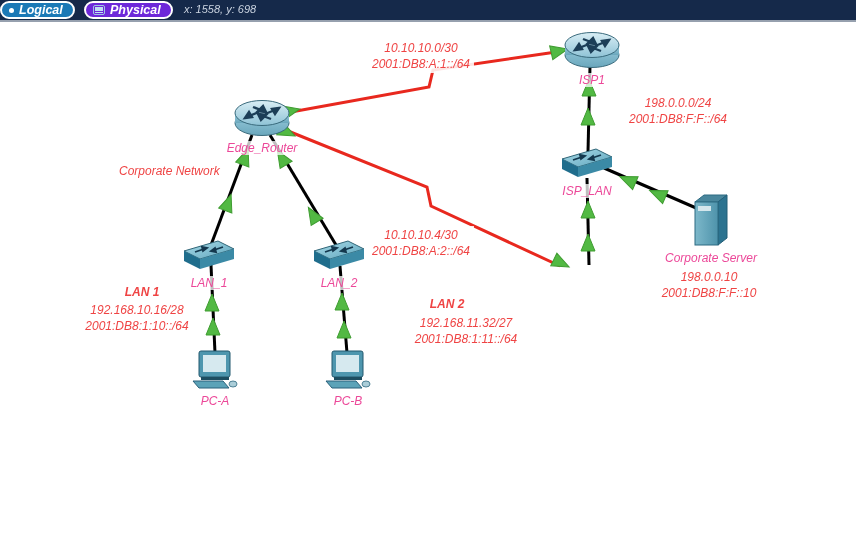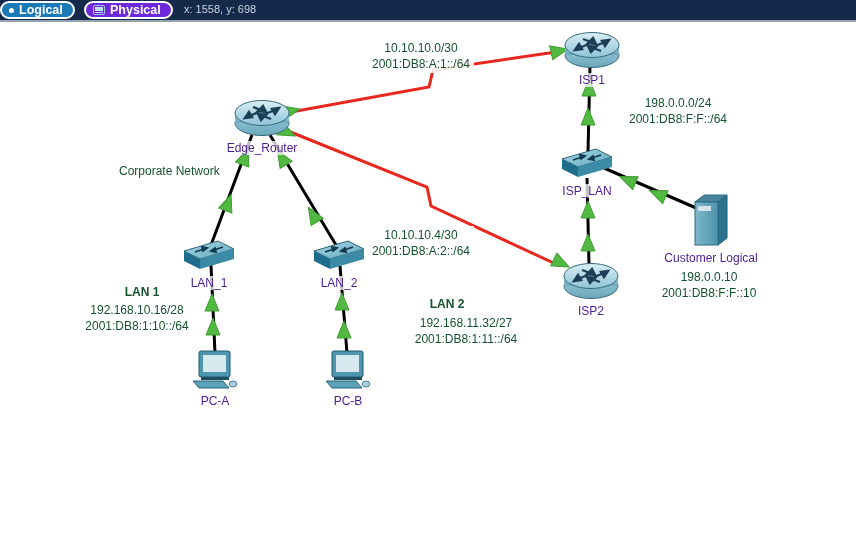--- a/index.html
+++ b/index.html
@@ -1,38 +1,38 @@
 <!DOCTYPE html>
 <html><head>
 <meta charset="utf-8">
 <style>
   html,body{margin:0;padding:0;background:#fff;}
   .stage{position:relative;width:856px;height:546px;background:#ffffff;overflow:hidden;
-         font-family:"Liberation Sans", sans-serif;}
+         font-family:"Liberation Sans", sans-serif;font-style:italic;}
 
   
   .topbar{position:absolute;left:0;top:0;width:856px;height:20px;background:#15294a;
           border-bottom:2px solid #96a0ae;z-index:30;}
   .tab{position:absolute;top:1px;height:18px;border:2px solid #ffffff;border-radius:10px;
        display:flex;align-items:center;gap:5px;padding:0 10px 0 7px;color:#ffffff;
        font-weight:bold;font-size:12.5px;box-sizing:border-box;cursor:pointer;}
   .tab-logical{left:0px;background:#1b79b6;}
   .tab-physical{left:84px;background:#6d28d9;}
   .dot{width:5px;height:5px;border-radius:50%;background:#ffffff;}
   .burger{width:12px;height:10px;display:flex;flex-direction:column;justify-content:space-between;
           border:1px solid #9cc6e2;border-radius:2px;padding:1px;box-sizing:border-box;}
   .burger span{display:block;height:1.5px;background:#bfe0f2;}
   .coords{position:absolute;left:184px;top:3px;color:#ccd5e2;font-size:11px;font-weight:normal;}
 
   
   .links{position:absolute;left:0;top:0;z-index:1;}
   .device{position:absolute;z-index:5;}
   .dev-label{position:absolute;left:50%;transform:translateX(-50%);white-space:nowrap;
-             font-size:12px;color:#4c1d95;background:rgba(255,255,255,.75);padding:0 1px;text-align:right;}
-  .note{position:absolute;z-index:4;text-align:center;font-size:12px;color:#14532d;
+             font-size:12px;color:#ec4899;background:rgba(255,255,255,.75);padding:0 1px;text-align:right;}
+  .note{position:absolute;z-index:4;text-align:center;font-size:12px;color:#ef4444;
         line-height:1.35;background:rgba(255,255,255,.88);padding:1px 4px;white-space:nowrap;}
   .note.centered{transform:translateX(-50%);}
   .note .bold{font-weight:bold;}
 </style>
 </head>
 <body>
 
 <div class="stage">
 
   <div class="topbar">
@@ -175,26 +175,20 @@
     <div class="dev-label">Edge_Router</div>
   </div>
 
   <div class="device" style="left:563px;top:31px;">
     <svg width="58" height="38" viewBox="0 0 58 38">
         <use href="#icon-router"></use>
       </svg>
     <div class="dev-label">ISP1</div>
   </div>
 
-  <div class="device" style="left:562px;top:262px;">
-    <svg width="58" height="38" viewBox="0 0 58 38">
-        <use href="#icon-router"></use>
-      </svg>
-    <div class="dev-label">ISP2</div>
-  </div>
 
   <div class="device" style="left:561px;top:146px;">
     <svg width="52" height="34" viewBox="0 0 52 34">
         <use href="#icon-switch"></use>
       </svg>
     <div class="dev-label">ISP_LAN</div>
   </div>
 
   <div class="device" style="left:183px;top:238px;">
     <svg width="52" height="34" viewBox="0 0 52 34">
@@ -221,21 +215,21 @@
     <svg width="46" height="40" viewBox="0 0 46 40">
         <use href="#icon-pc"></use>
       </svg>
     <div class="dev-label">PC-B</div>
   </div>
 
   <div class="device" style="left:692px;top:193px;">
     <svg width="38" height="54" viewBox="0 0 38 54">
         <use href="#icon-server"></use>
       </svg>
-    <div class="dev-label">Customer Logical</div>
+    <div class="dev-label">Corporate Server</div>
   </div>
 
   <div class="note centered" style="left:421px;top:39px;">
     <div>10.10.10.0/30</div>
     <div>2001:DB8:A:1::/64</div>
   </div>
 
   <div class="note centered" style="left:678px;top:94px;">
     <div>198.0.0.0/24</div>
     <div>2001:DB8:F:F::/64</div>

